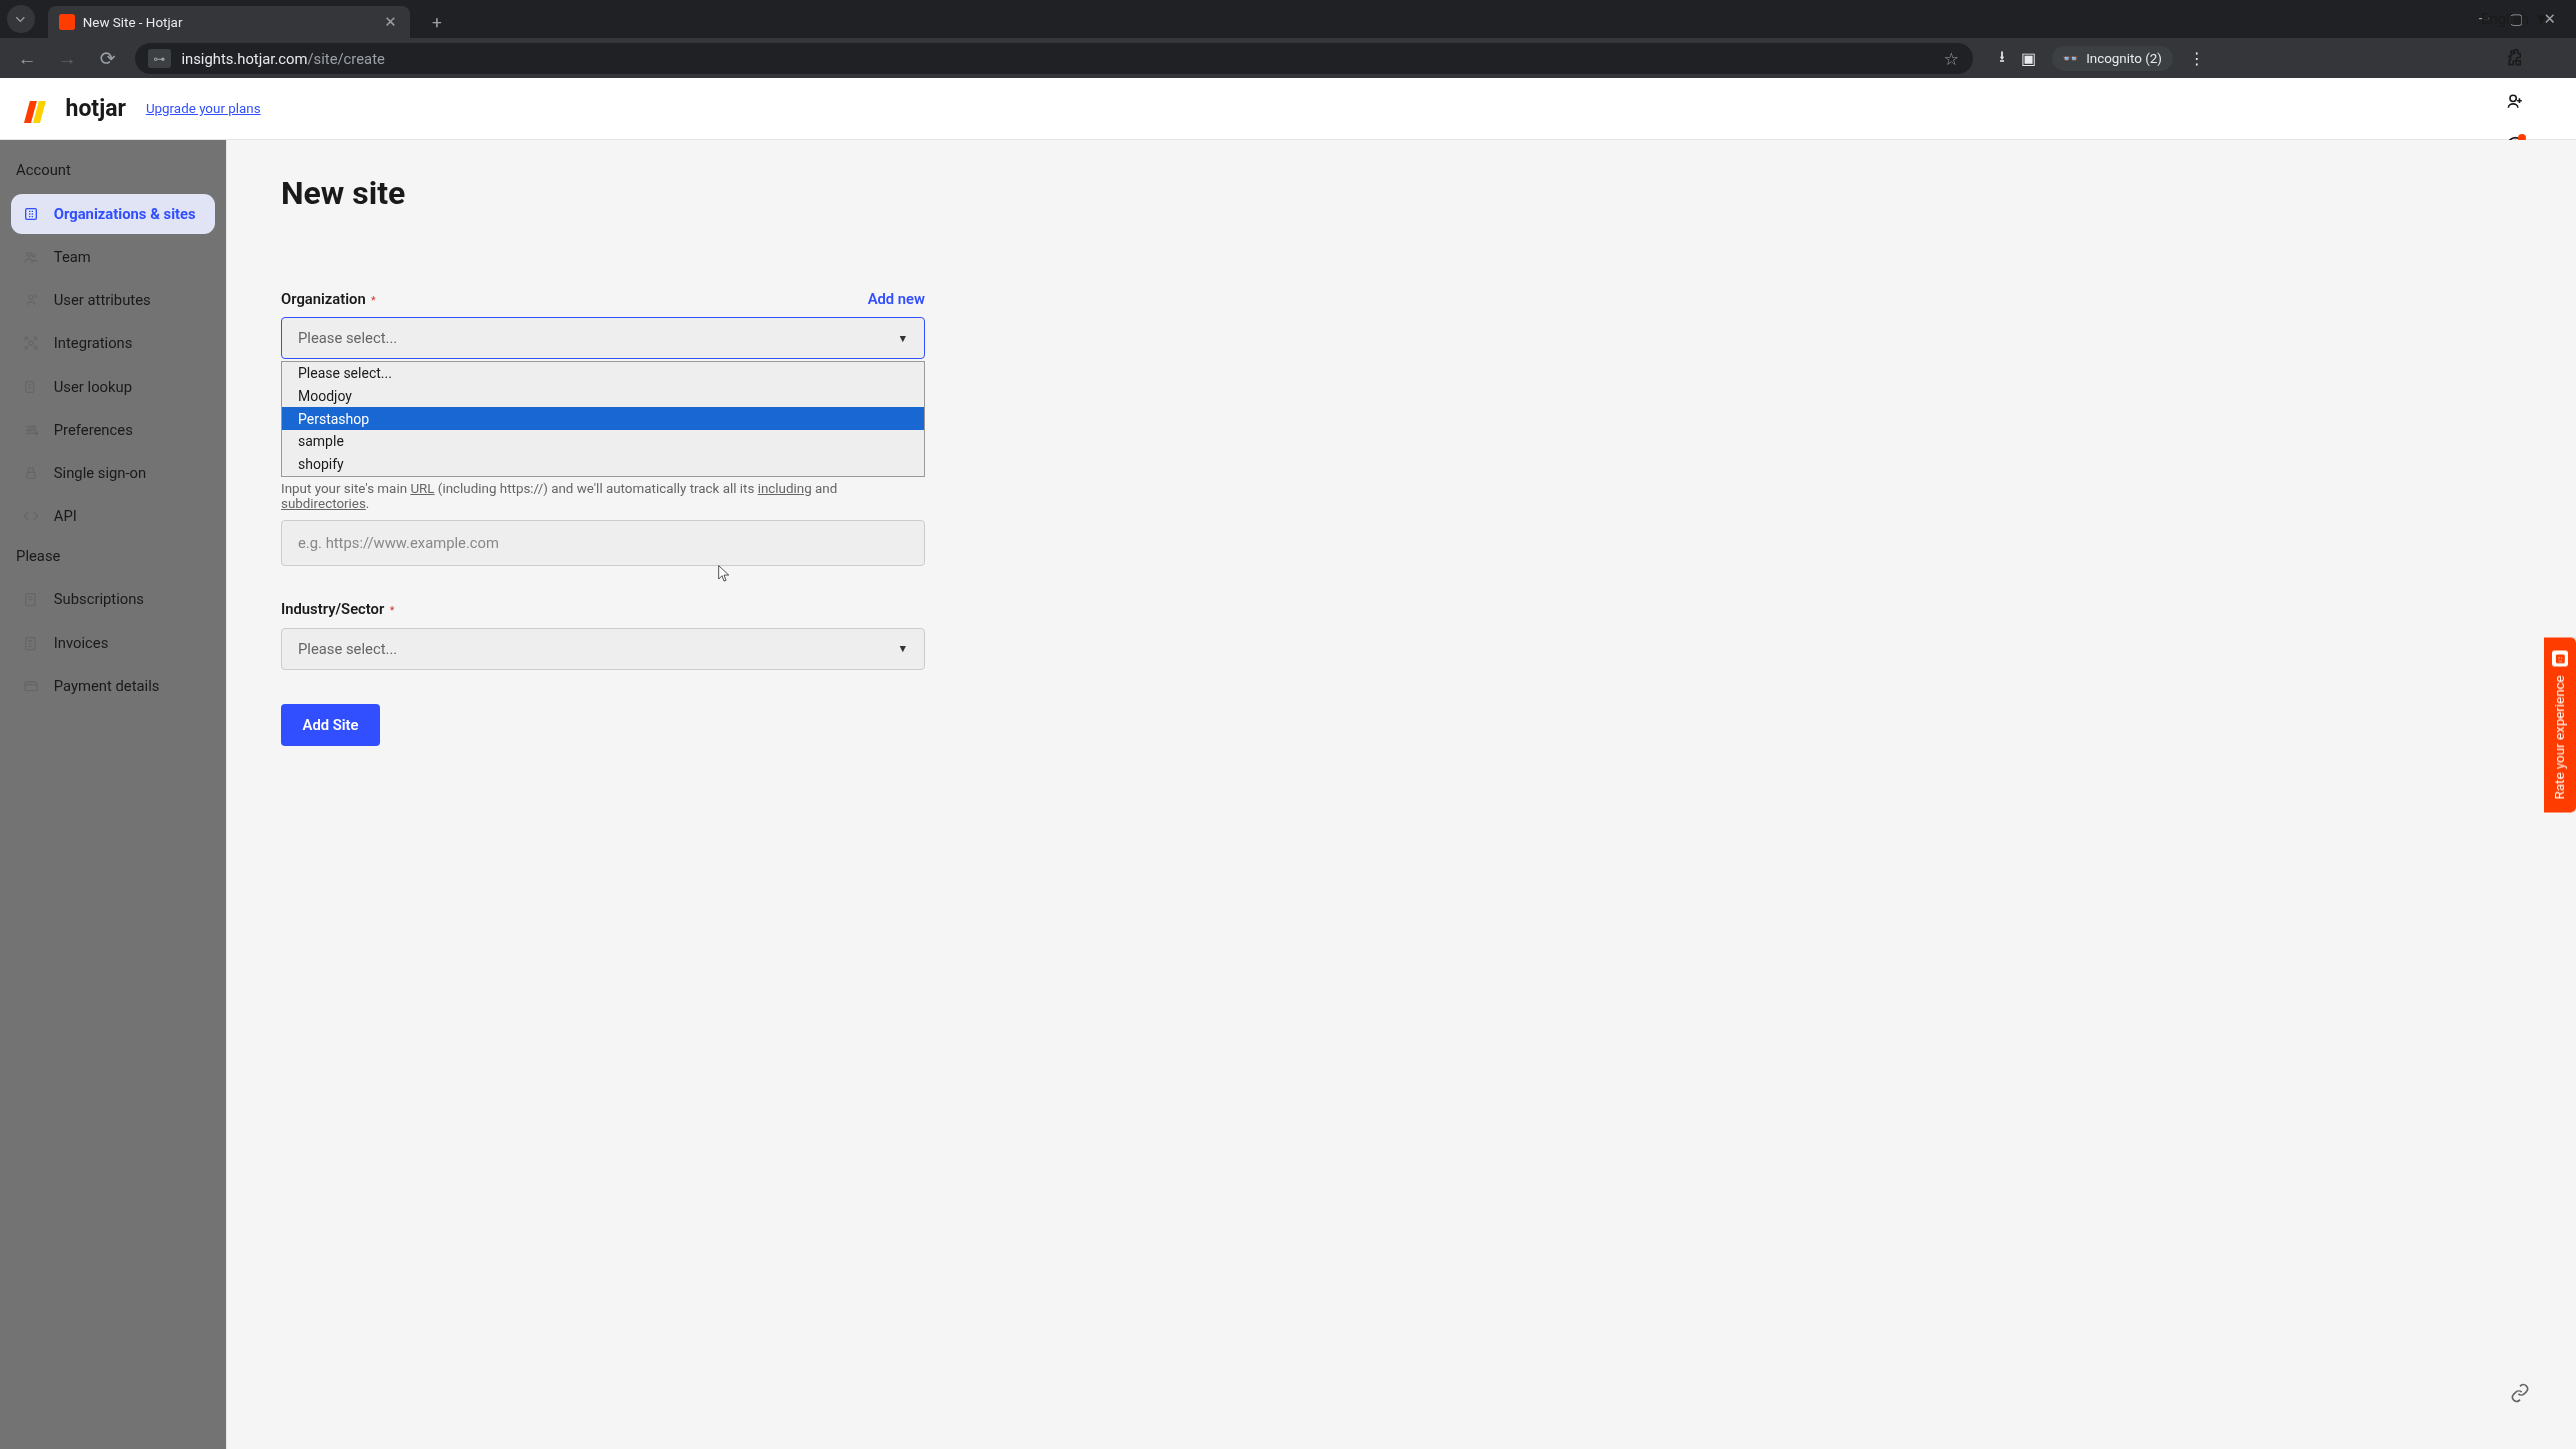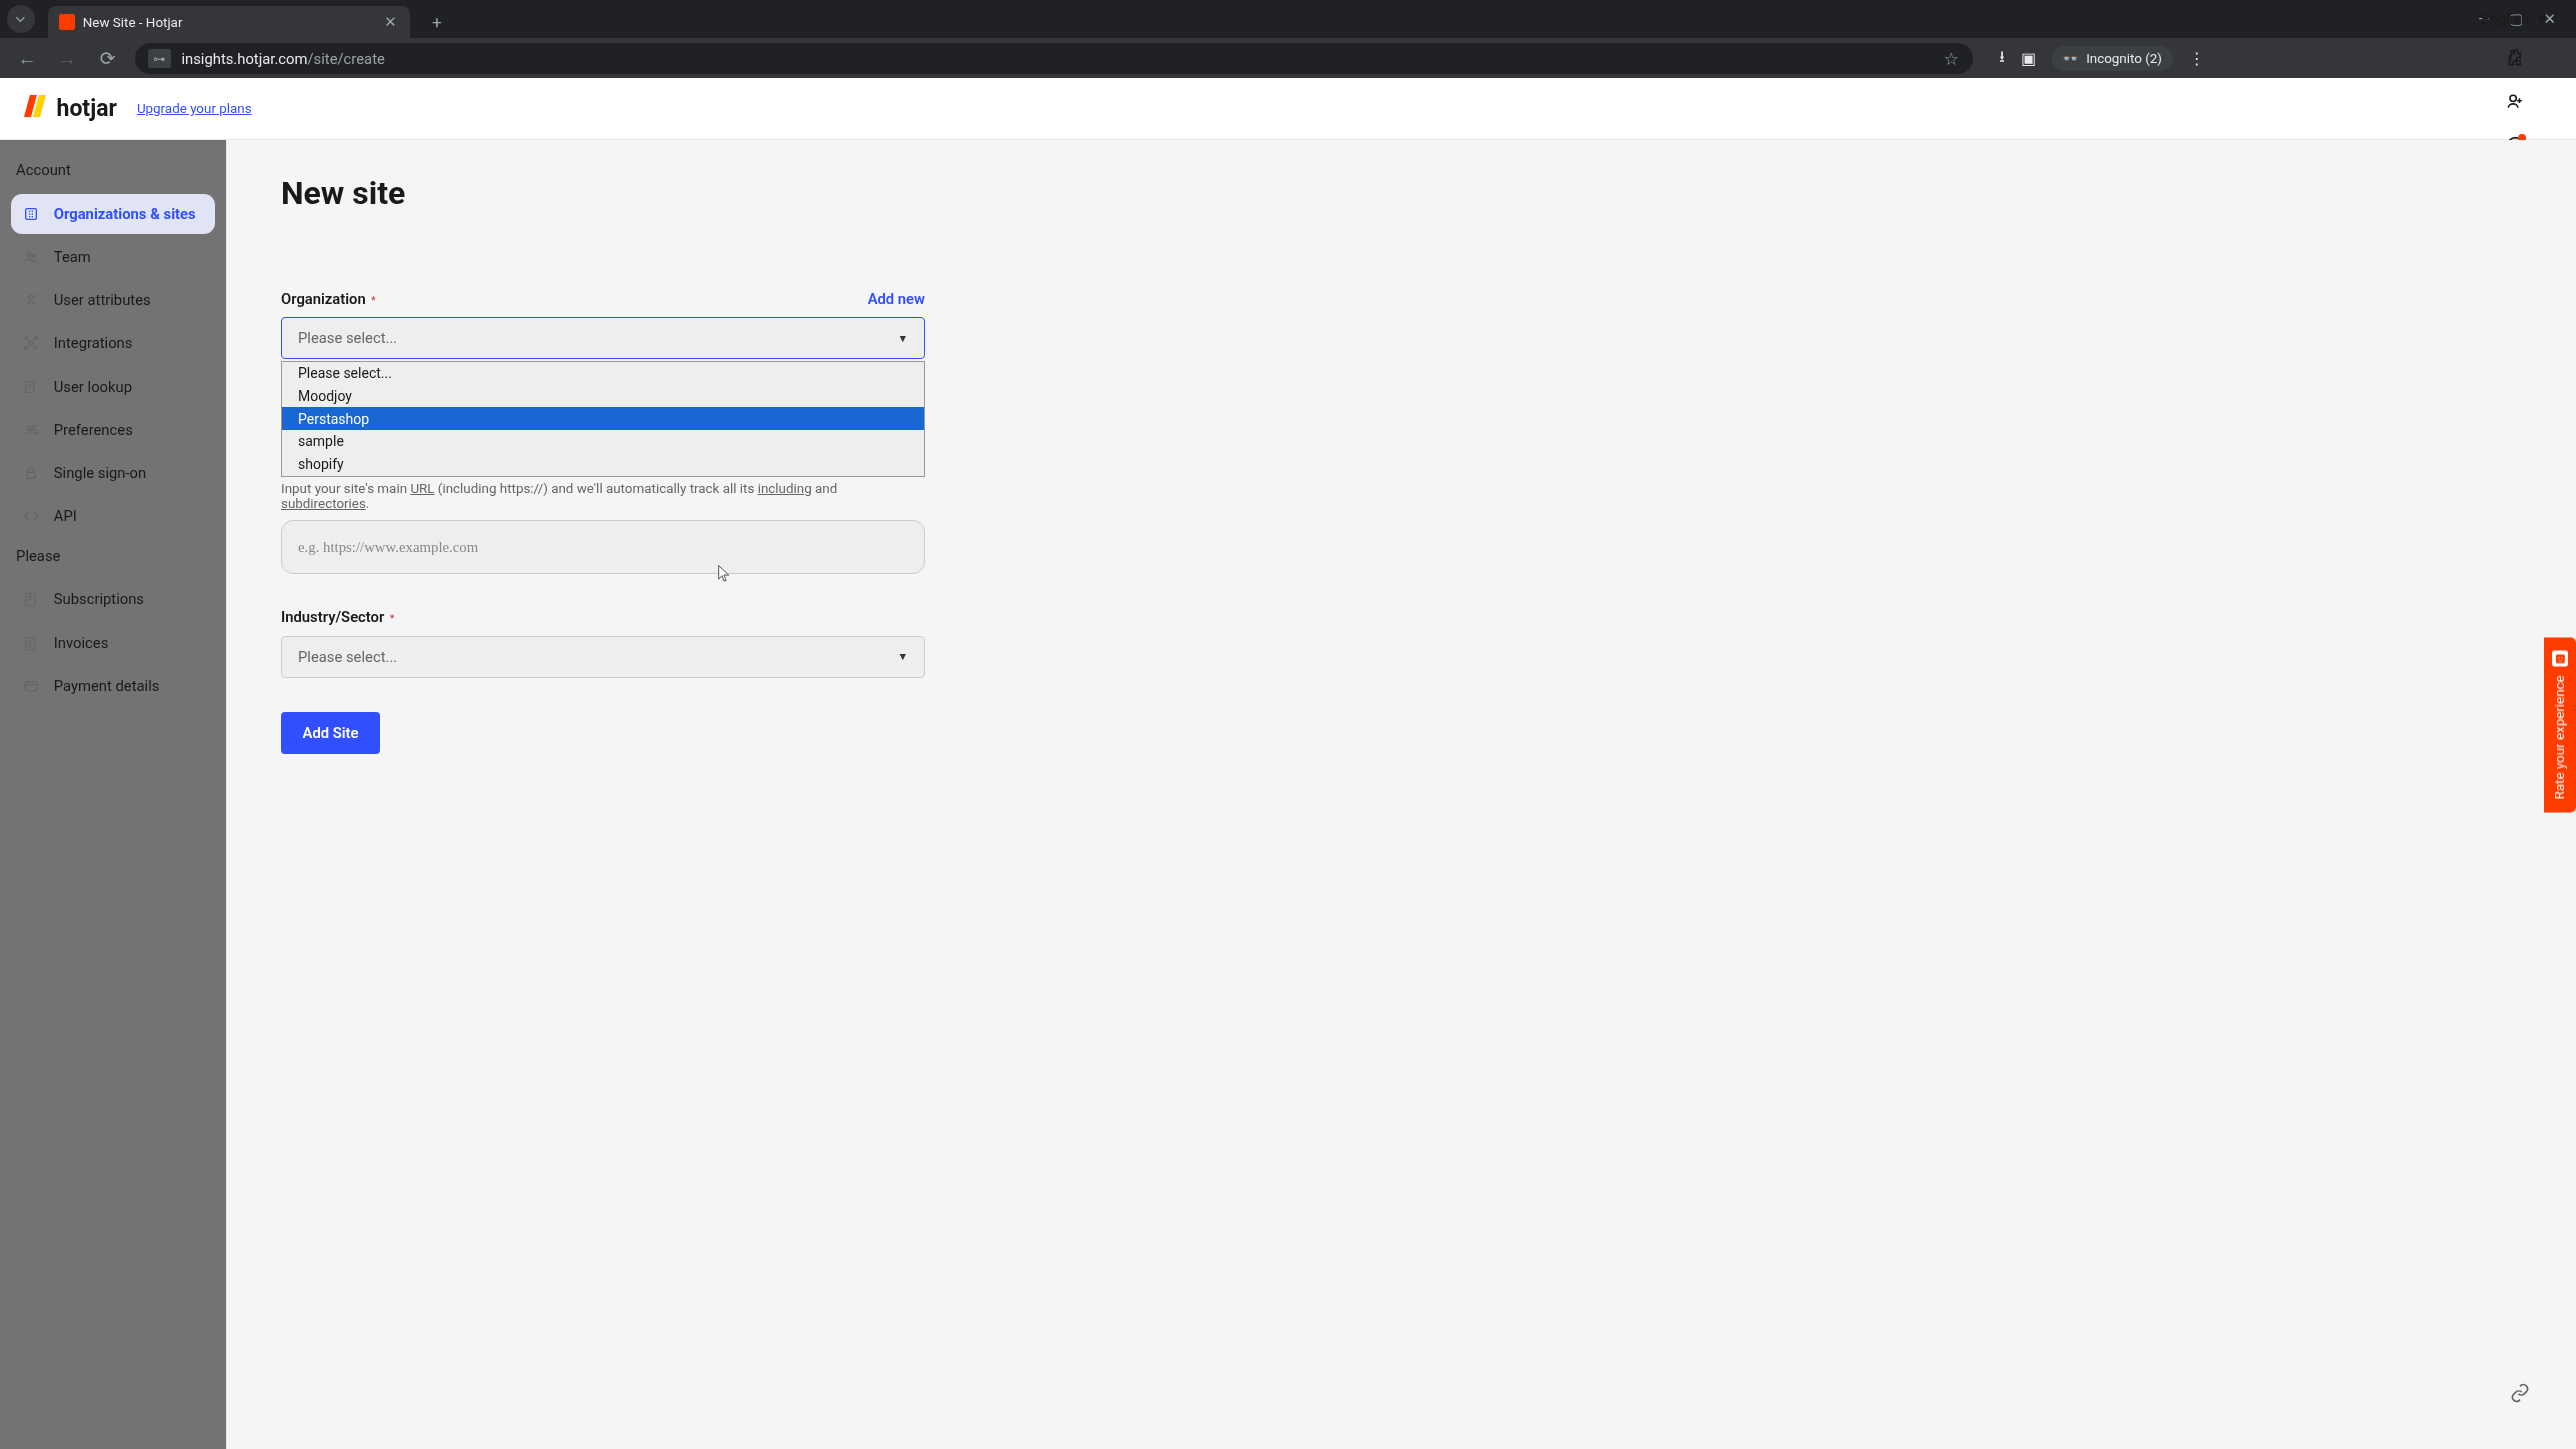--- a/index.html
+++ b/index.html
@@ -205,22 +205,22 @@
       height: 62px;
       border-bottom: 0.7px solid #e5e5e5;
       display: flex;
       align-items: center;
       padding: 0 27px;
       gap: 20px;
     }
     
     .logo {
       display: flex;
-      align-items: flex-start;
-      gap: 8px;
+      align-items: flex-end;
+      gap: 17px;
     }
     
     .logo-mark {
       width: 21.5px;
       height: 21.5px;
       display: flex;
     }
     
     .logo-mark span:first-child {
       width: 6.7px;
@@ -468,28 +468,27 @@
       cursor: pointer;
     }
     
     .dropdown-option.highlighted {
       background: #1967d2;
       color: white;
     }
     
     .text-input {
       width: 100%;
-      height: 54px;
+      height: 46px;
       background: #eee;
       border: 0.7px solid #ccc;
-      border-radius: 12px;
+      border-radius: 4px;
       padding: 0 16px;
       font-size: 14.8px;
       color: #1a1a1a;
-      font-family: Liberation Serif, serif;
     }
     
     .text-input::placeholder {
       color: #888;
     }
     
     .submit-button {
       background: #324fff;
       color: white;
       font-size: 14.8px;

